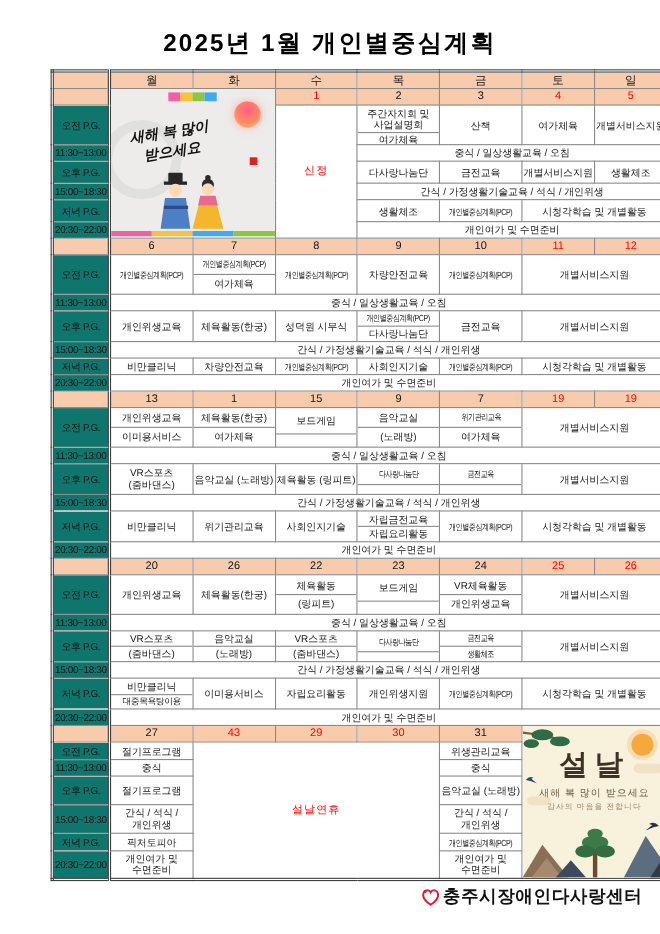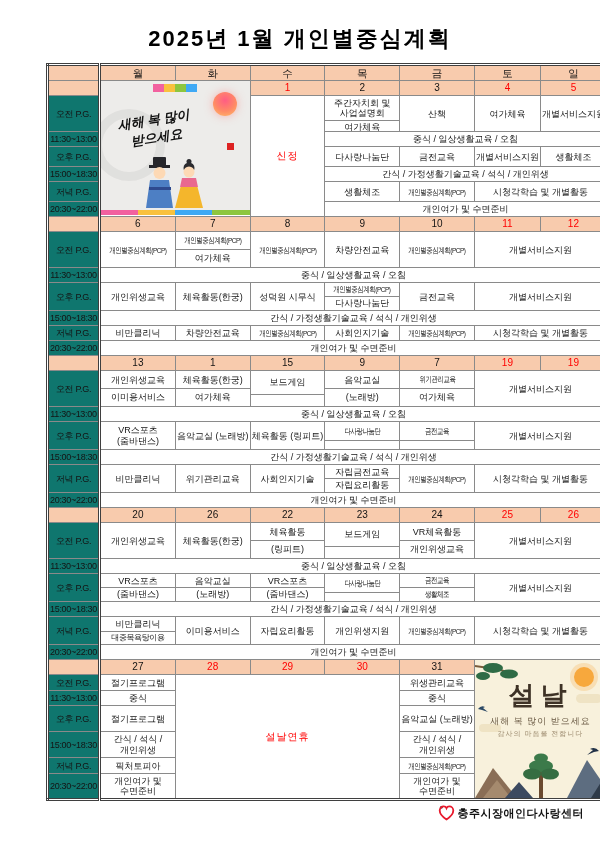--- a/index.html
+++ b/index.html
@@ -71,21 +71,21 @@
   .slsub { position:absolute; top:56px; left:0; width:100%; text-align:center;
            font-size:9px; color:#6a5a44; letter-spacing:1px; }
   .slsmall { position:absolute; top:70px; left:0; width:100%; text-align:center;
              font-size:7px; color:#9a886c; letter-spacing:1px; }
   .slmts { position:absolute; bottom:0; left:0; }
   .slbird1 { position:absolute; top:44px; left:2px; }
   .slbird2 { position:absolute; top:86px; right:6px; }
 
   .footer-row { display:flex; justify-content:flex-end; align-items:center; gap:3px;
                 margin:4px 16px 0 0; }
-  .footer-org { font-size:11px; font-weight:bold; color:#111; letter-spacing:0.5px; }
+  .footer-org { font-size:16px; font-weight:bold; color:#111; letter-spacing:0.5px; }
 </style>
 </head>
 <body>
 
 <div class="page-title">2025년  1월  개인별중심계획</div>
 
 <table class="sched">
   <colgroup>
       <col class="c-label">
       <col class="c-day">
@@ -447,21 +447,21 @@
     <td colspan="2">시청각학습 및 개별활동</td>
   </tr>
   <tr class="h15">
     <td class="lb">20:30~22:00</td>
     <td colspan="7">개인여가 및 수면준비</td>
   </tr>
 
   <tr class="h15">
     <td class="lb dt"></td>
     <td class="dt">27</td>
-    <td class="dt red">28</td>
+    <td class="dt red">43</td>
     <td class="dt red">29</td>
     <td class="dt red">30</td>
     <td class="dt">31</td>
     <td class="imgcell" colspan="2" rowspan="7">
       <div class="slcard">
         <div class="slsun"></div>
         <svg class="slpine" width="60" height="34" viewBox="0 0 60 34">
           <path d="M0 6 Q20 8 40 14" stroke="#7a5a3a" stroke-width="2" fill="none"></path>
           <ellipse cx="18" cy="8" rx="10" ry="5" fill="#2f6b45"></ellipse>
           <ellipse cx="34" cy="14" rx="9" ry="4.5" fill="#2f6b45"></ellipse>

